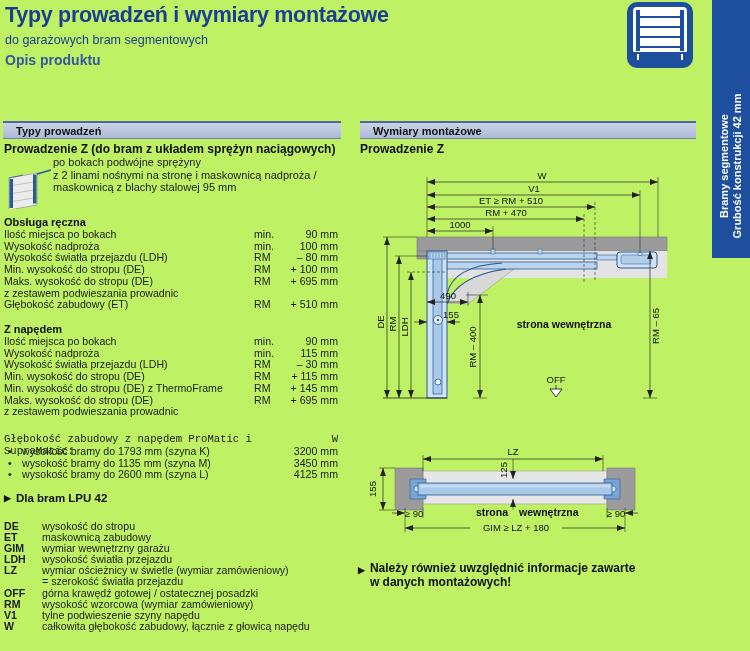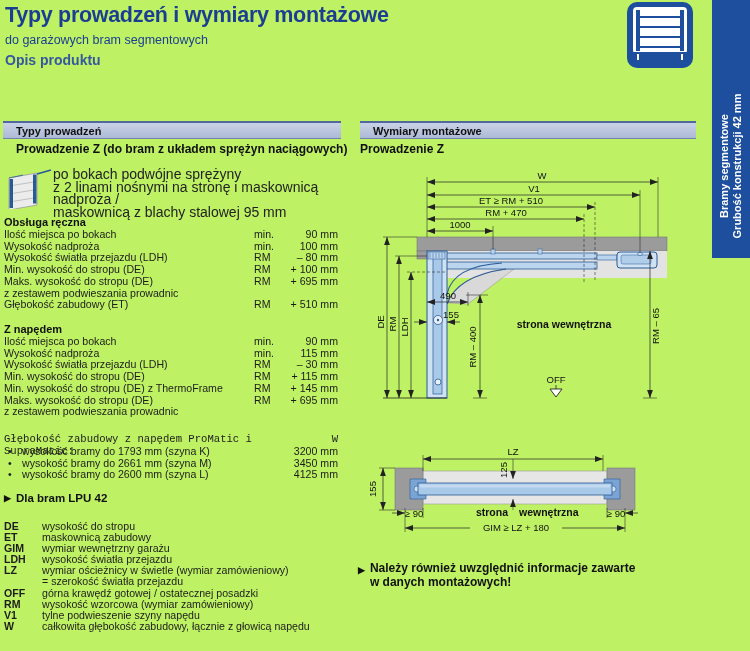--- a/index.html
+++ b/index.html
@@ -15,21 +15,21 @@
   .side-tab-inner { position:absolute; left:-106px; top:153px; width:250px; text-align:center; transform:rotate(-90deg); color:#fff; font-weight:bold; font-size:11px; line-height:13px; }
 
   
   .secbar { position:absolute; height:18px; background:linear-gradient(#c9d2e6,#adbad7); border-top:2px solid #51689f; border-bottom:1px solid #7382ad; font-size:11px; font-weight:bold; color:#101010; padding:2px 0 0 13px; }
   .secbar.left { left:3px; top:121px; width:338px; }
   .secbar.right { left:360px; top:121px; width:336px; }
 
   .subhead { position:absolute; font-size:12px; font-weight:bold; color:#101010; }
 
   
-  .intro-lines { position:absolute; left:53px; top:168px; width:290px; font-size:14px; line-height:12.6px; color:#222; }
+  .intro-lines { position:absolute; left:53px; top:156px; width:290px; font-size:11px; line-height:12.6px; color:#222; }
   .tbl { position:absolute; left:4px; width:334px; font-size:10.6px; line-height:11.7px; color:#1c1c1c; }
   .trow { display:flex; }
   .trow .lbl { width:250px; }
   .trow .qual { width:36px; }
   .trow .val { width:48px; text-align:right; }
   .sect-title { position:absolute; left:4px; font-size:11px; font-weight:bold; color:#101010; }
   .brow { display:flex; }
   .brow .bullet { width:10px; padding-left:4px; }
   .brow .lbl { flex:1; padding-left:8px; }
   .brow .val { width:52px; text-align:right; }
@@ -80,21 +80,21 @@
   <div class="side-tab">
     <div class="side-tab-inner">
       <div>Bramy segmentowe</div>
       <div>Grubość konstrukcji 42 mm</div>
     </div>
   </div>
 
   <div class="secbar left">Typy prowadzeń</div>
   <div class="secbar right">Wymiary montażowe</div>
 
-  <div class="subhead" style="left:16px; top:142px;">Prowadzenie Z (do bram z układem sprężyn naciągowych)</div>
+  <div class="subhead" style="left:4px; top:142px;">Prowadzenie Z (do bram z układem sprężyn naciągowych)</div>
 
   <div style="position:absolute; left:6px; top:167px;">
     <svg width="47" height="42" viewBox="0 0 47 42">
       <path d="M3,11 L31,6 L31,38 L3,43 Z" fill="#ececec" stroke="#9a9a9a" stroke-width="0.8"></path>
       <line x1="3" y1="19" x2="31" y2="14.5" stroke="#b5b5b5" stroke-width="0.8"></line>
       <line x1="3" y1="27" x2="31" y2="22.5" stroke="#b5b5b5" stroke-width="0.8"></line>
       <line x1="3" y1="35" x2="31" y2="30.5" stroke="#b5b5b5" stroke-width="0.8"></line>
       <rect x="3.5" y="12" width="3.5" height="29" fill="#2a5a96"></rect>
       <rect x="27" y="7.5" width="3.5" height="29" fill="#2a5a96"></rect>
       <polyline points="31,7 45,3" fill="none" stroke="#2a5a96" stroke-width="1.6"></polyline>
@@ -192,21 +192,21 @@
       </div>
   </div>
   <div class="tbl" style="top:446px;">
     <div class="brow">
         <span class="bullet">•</span>
         <span class="lbl">wysokość bramy do 1793 mm (szyna K)</span>
         <span class="val">3200 mm</span>
       </div>
     <div class="brow">
         <span class="bullet">•</span>
-        <span class="lbl">wysokość bramy do 2661 mm (szyna M)</span>
+        <span class="lbl">wysokość bramy do 1135 mm (szyna M)</span>
         <span class="val">3450 mm</span>
       </div>
     <div class="brow">
         <span class="bullet">•</span>
         <span class="lbl">wysokość bramy do 2600 mm (szyna L)</span>
         <span class="val">4125 mm</span>
       </div>
   </div>
 
   <div class="lpu">

